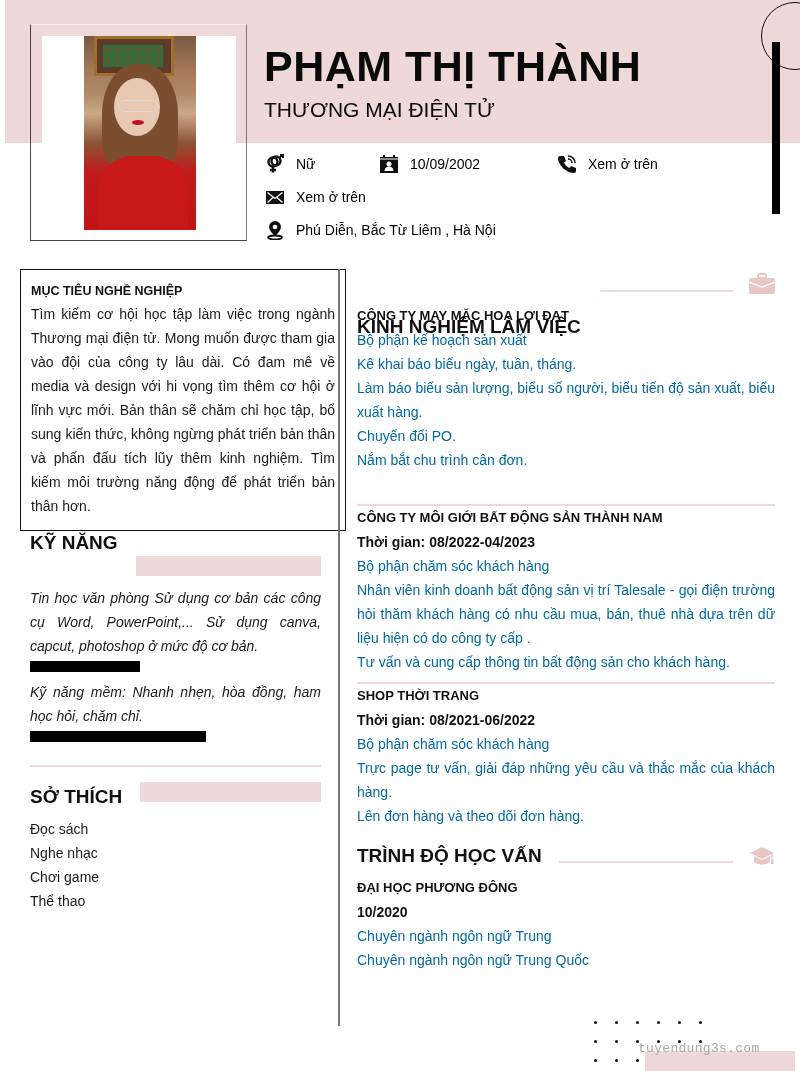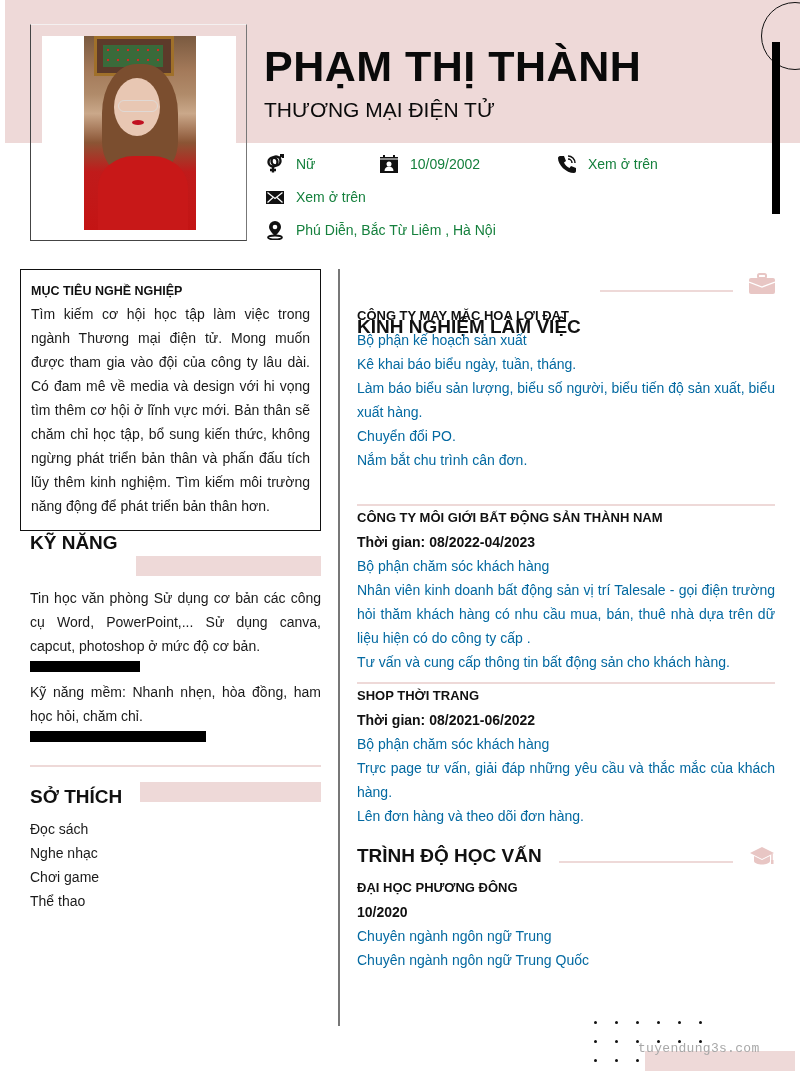--- a/index.html
+++ b/index.html
@@ -18,35 +18,35 @@
   .photo .glasses { position: absolute; left: 34px; top: 64px; width: 40px; height: 12px; border: 1px solid #ddd; border-radius: 6px; opacity: .8; }
   .photo .painting { position: absolute; left: 10px; top: 0; width: 80px; height: 40px; background: #5d3a2a; border: 3px solid #a0702a; }
   .photo .painting::before { content: ""; position: absolute; left: 6px; top: 6px; width: 60px; height: 22px; background: radial-gradient(circle, #d22 20%, transparent 22%) 0 0/10px 10px, #3a6a3a; }
 
   .name { position: absolute; left: 264px; top: 42px; font-size: 43px; font-weight: bold; letter-spacing: 0.5px; color: #0a0a0a; }
   .title { position: absolute; left: 264px; top: 98px; font-size: 21px; font-weight: normal; color: #0a0a0a; }
 
   .deco-circle { position: absolute; left: 761px; top: 2px; width: 68px; height: 68px; border: 1.5px solid #111; border-radius: 50%; }
   .deco-bar { position: absolute; left: 772px; top: 42px; width: 8px; height: 172px; background: #000; }
 
-  .info { position: absolute; display: flex; align-items: center; font-size: 14px; color: #15803d; }
+  .info { position: absolute; display: flex; align-items: center; font-size: 14px; color: #000000; }
   .info .ico { width: 20px; height: 20px; margin-right: 11px; display: flex; align-items: center; justify-content: center; }
   .info .ico svg { width: 20px; height: 20px; }
 
-  .objective-box { position: absolute; left: 20px; top: 269px; width: 301px; height: 262px; border: 1px solid #111; padding: 14px 10px 0 10px; }
+  .objective-box { position: absolute; left: 20px; top: 269px; width: 326px; height: 262px; border: 1px solid #111; padding: 14px 10px 0 10px; }
   .objective-title { font-size: 12.5px; font-weight: bold; margin-bottom: 4px; }
   .objective-text { font-size: 14px; line-height: 24px; text-align: justify; color: #1a1a1a; }
 
   .v-divider { position: absolute; left: 338px; top: 269px; width: 2px; height: 757px; background: #777; }
 
   .sec-title { position: absolute; font-size: 19px; font-weight: bold; color: #111; }
   .pink-block { position: absolute; background: #eed9d8; }
   .pink-line { position: absolute; height: 2px; background: #eed9d8; }
 
-  .para { position: absolute; font-size: 14px; line-height: 24px; text-align: justify; color: #1a1a1a; }
+  .para { position: absolute; font-size: 14px; line-height: 24px; text-align: justify; color: #1a1a1a; font-style: italic; }
   .black-bar { position: absolute; height: 11px; background: #000; }
 
   .list { position: absolute; font-size: 14px; line-height: 24px; color: #1a1a1a; }
 
   .right-col { position: absolute; left: 357px; width: 418px; }
   .exp-item .company { font-size: 13px; font-weight: bold; line-height: 24px; }
   .exp-item .time { font-size: 14px; font-weight: bold; line-height: 24px; }
   .exp-item .line { font-size: 14px; line-height: 24px; text-align: justify; color: #0369a1; }
 
   .sec-icon { position: absolute; }

